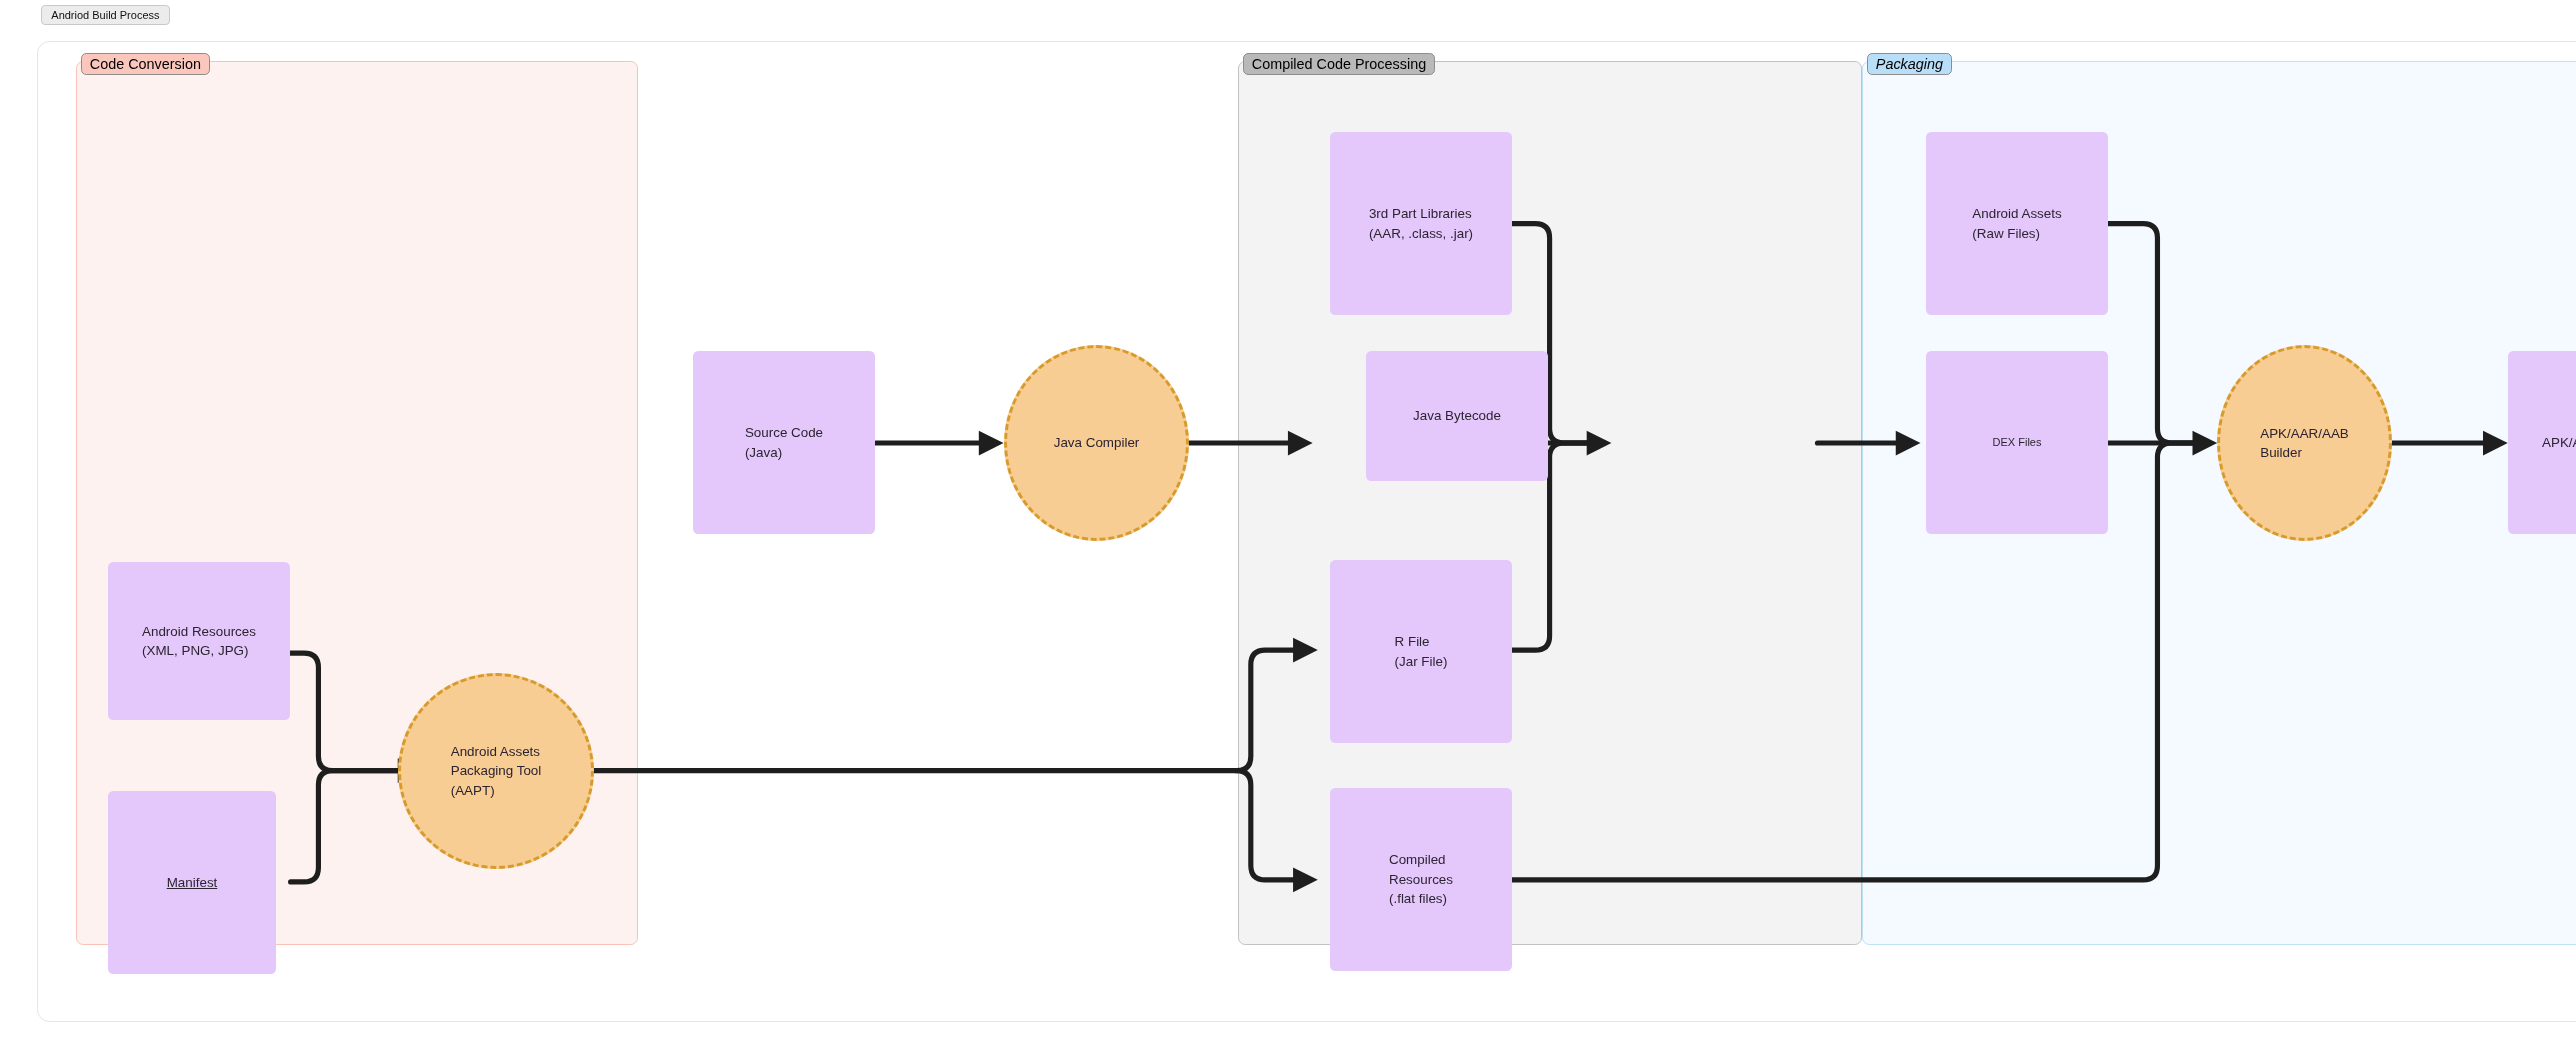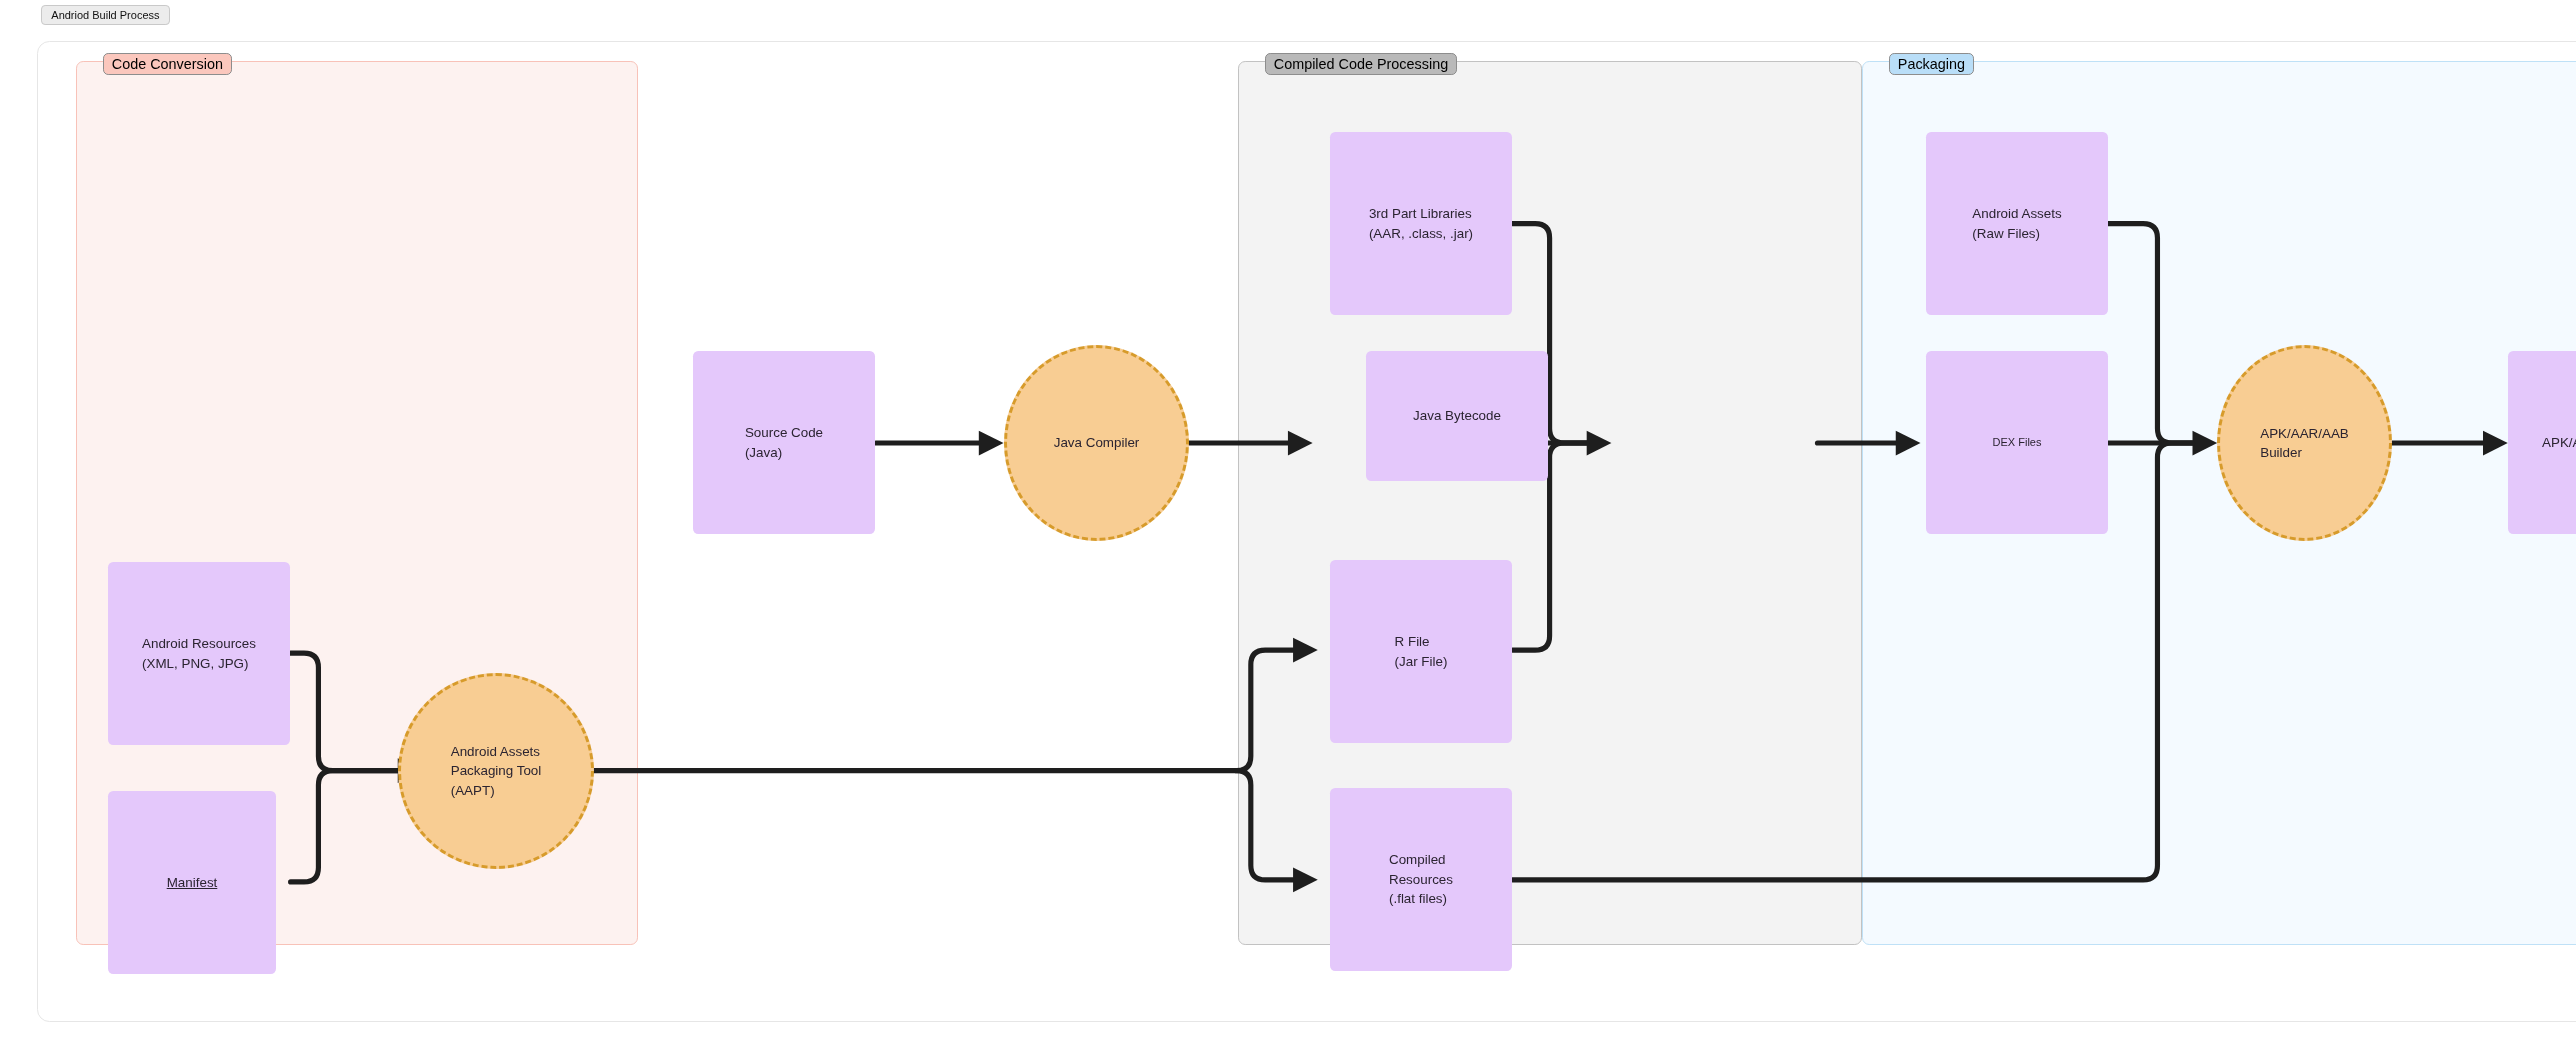--- a/index.html
+++ b/index.html
@@ -19,31 +19,31 @@
   #outer-frame{
     position:absolute;left:37px;top:41px;width:2697px;height:981px;
     border:1.5px solid #e6e6e6;border-radius:12.4px;background:#fff;box-sizing:border-box;
   }
 
   
   .section{position:absolute;top:61px;height:884px;box-sizing:border-box;border-radius:7.2px;border-width:1.5px;border-style:solid;}
   .section-label{
     position:absolute;left:4.1px;top:-9.3px;
     padding:3.1px 7.7px;border-radius:5.2px;border:0.5px solid #8d8d8d;
-    font-size:14.4px;color:#000;line-height:1;white-space:nowrap;z-index:6;margin-left:22px;
+    font-size:14.4px;color:#000;line-height:1;white-space:nowrap;z-index:6;
   }
 
   #sec-conversion{left:76px;width:562px;background:#fdf2f0;border-color:#f8c2b8;}
   #sec-conversion .section-label{background:#fbc7bd;}
   #sec-compilation{left:638px;width:600px;background:#f2fbf4;border-color:#b3eec4;}
   #sec-compilation .section-label{background:#aaf0c0;}
   #sec-processing{left:1238px;width:624px;background:#f3f3f3;border-color:#c2c2c2;}
   #sec-processing .section-label{background:#b9b9b9;}
   #sec-packaging{left:1862px;width:794px;background:#f4faff;border-color:#bfe1f7;}
-  #sec-packaging .section-label{background:#b9def8;}
+  #sec-packaging .section-label{background:#b9def8;font-style:italic;}
 
   
   .node{position:absolute;display:flex;align-items:center;justify-content:center;text-align:left;z-index:4;color:#2b2431;}
   .node .lbl{line-height:1.45;white-space:pre-line;}
 
   .rect{background:#e4c8fb;border-radius:5.2px;}
   .circ{background:#f8cd93;border:3.1px dashed #d79b2b;border-radius:50%;box-sizing:border-box;}
 
   
   #edges{position:absolute;left:0;top:0;width:2786px;height:1055px;z-index:3;pointer-events:none;}
@@ -101,21 +101,21 @@
     <polygon points="4256,836 4304,860 4256,884"></polygon>
 
     <path d="M 3926,860 H 4256"></path>
 
     <path d="M 2936,1708 H 4160 Q 4188,1708 4188,1680 V 888 Q 4188,860 4216,860 H 4256"></path>
 
     <path d="M 4644,860 H 4820"></path>
     <polygon points="4820,836 4868,860 4820,884"></polygon>
   </svg>
 
-  <div class="node rect" style="left:108px;top:562px;width:182px;height:183px;font-size:13.4px;">
+  <div class="node rect" style="left:108px;top:562px;width:182px;height:158px;font-size:13.4px;">
     <span class="lbl">Android Resources
 (XML, PNG, JPG)</span>
   </div>
 
   <div class="node rect" style="left:108px;top:791px;width:168px;height:183px;font-size:13.4px;text-decoration:underline;">
     <span class="lbl">Manifest</span>
   </div>
 
   <div class="node circ" style="left:398px;top:673px;width:196px;height:196px;font-size:13.4px;">
     <span class="lbl">Android Assets

